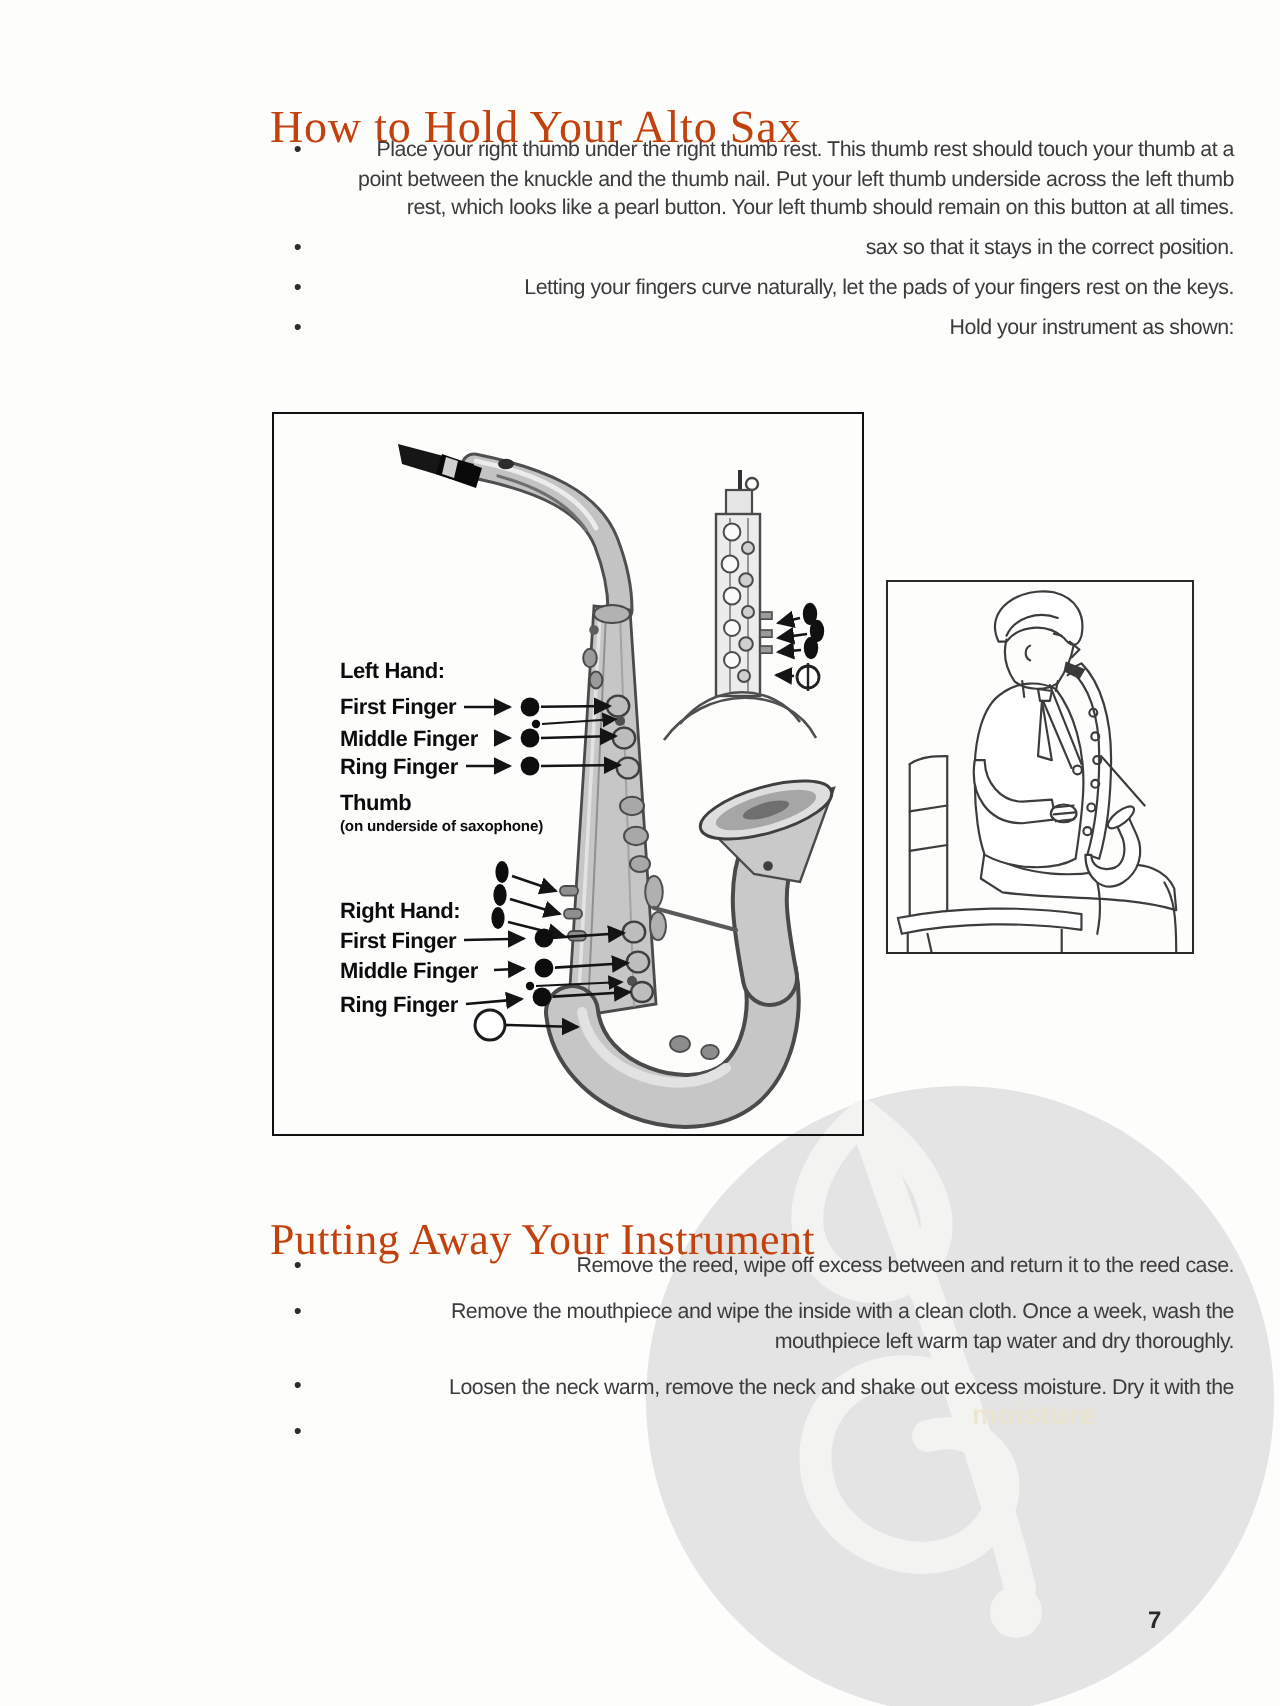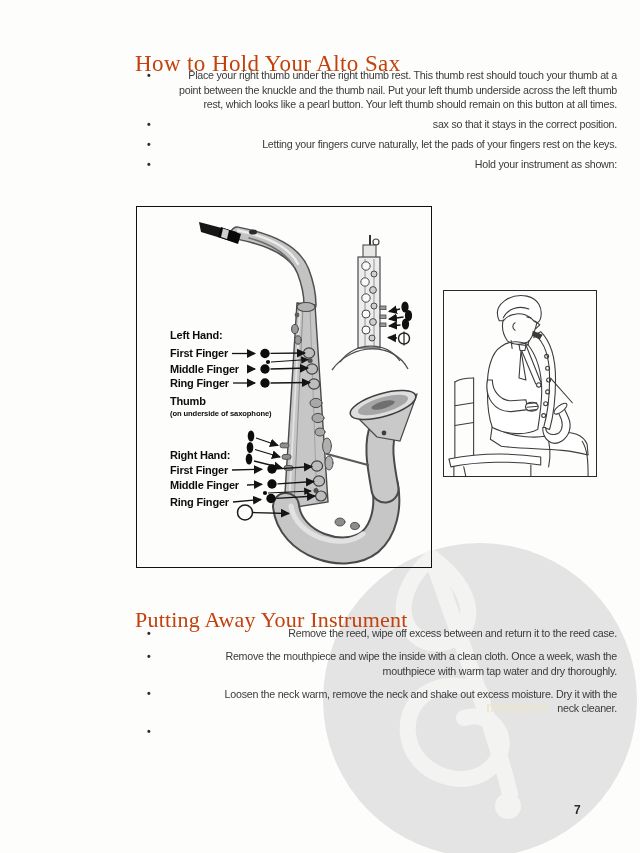--- a/index.html
+++ b/index.html
@@ -319,28 +319,27 @@
     <li>
         <span class="b">•</span>
         <div class="lines">
           <div>Remove the reed, wipe off excess between and return it to the reed case.</div>
         </div>
       </li>
     <li>
         <span class="b">•</span>
         <div class="lines">
           <div>Remove the mouthpiece and wipe the inside with a clean cloth. Once a week, wash the</div>
-          <div>mouthpiece with warm tap water and dry thoroughly.</div>
+          <div>mouthpiece left warm tap water and dry thoroughly.</div>
         </div>
       </li>
     <li>
         <span class="b">•</span>
         <div class="lines">
           <div>Loosen the neck warm, remove the neck and shake out excess moisture. Dry it with the</div>
-          <div>neck cleaner.</div>
         </div>
       </li>
     <li>
         <span class="b">•</span>
         <div class="lines">
         </div>
       </li>
   </ul>
 
   <div class="page-number">7</div>

